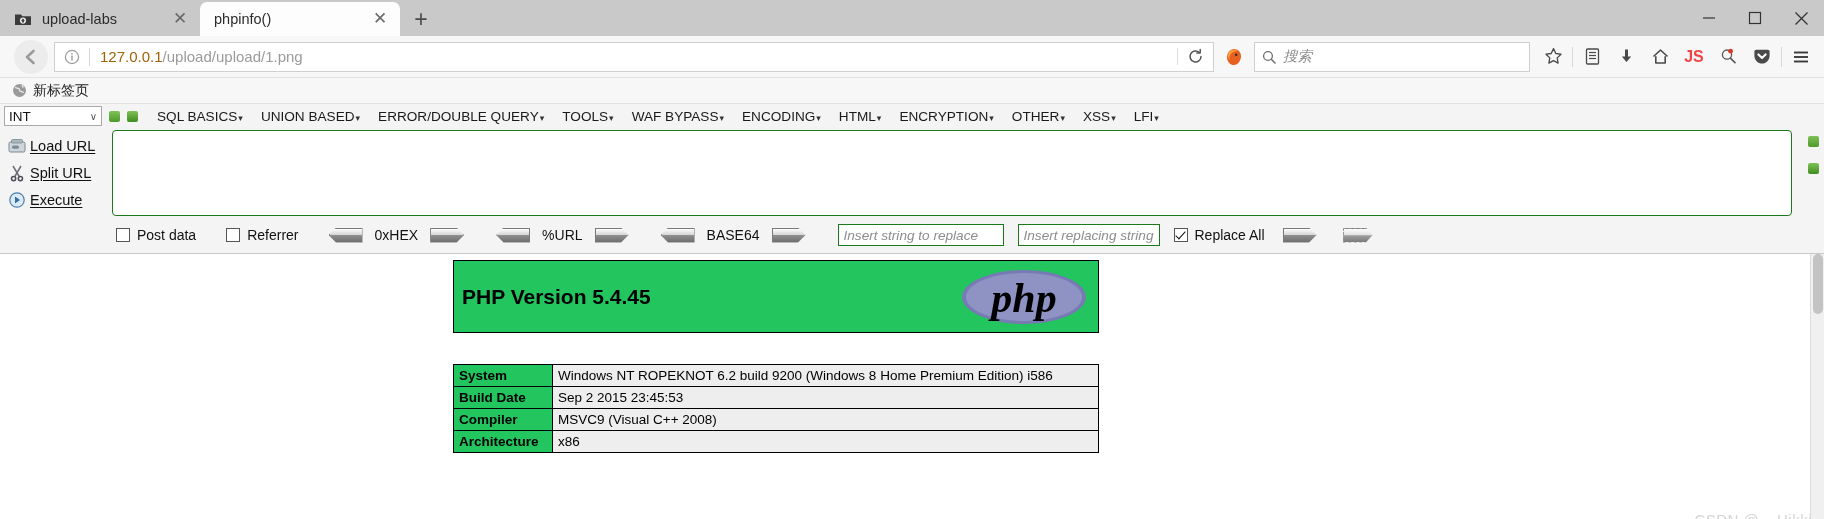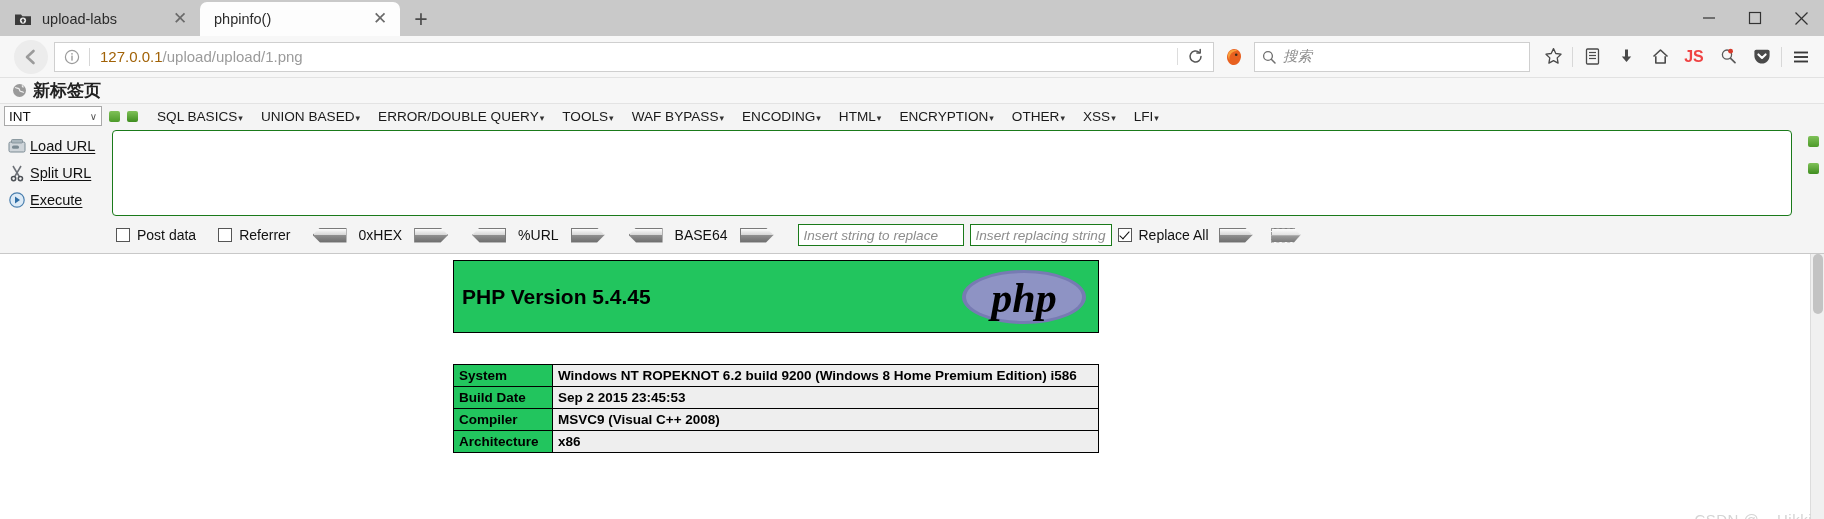--- a/index.html
+++ b/index.html
@@ -149,24 +149,23 @@
   #bookmarkbar {
     height: 26px;
     background: #f7f7f7;
     display: flex;
     align-items: center;
     padding-left: 8px;
     border-bottom: 1px solid #e3e3e3;
   }
   #bookmarkbar .bm {
     display: flex; align-items: center;
-    font-size: 17px;
+    font-size: 14px;
     color: #222;
     padding: 0 4px;
-    font-weight: bold;
   }
   #bookmarkbar .bm .globe { margin-right: 6px; display: flex; align-items: center; }
 
   
   #hackbar {
     background: #f4f4f4;
     border-bottom: 1px solid #c8c8c8;
     position: relative;
     height: 150px;
   }
@@ -248,21 +247,21 @@
     flex-direction: column;
     align-items: center;
     gap: 16px;
   }
 
   #hb-optrow {
     height: 30px;
     display: flex;
     align-items: center;
     padding-left: 116px;
-    gap: 0;
+    gap: 8px;
   }
   .opt {
     display: flex; align-items: center;
     font-size: 14px;
     color: #111;
     margin-right: 22px;
   }
   .cbox {
     width: 14px; height: 14px;
     border: 1.5px solid #555;
@@ -348,21 +347,20 @@
     position: absolute;
     left: 453px; top: 110px;
     width: 646px;
     border-collapse: collapse;
     font-size: 13.5px;
   }
   #infotable td {
     border: 1px solid #000;
     padding: 3px 5px;
     color: #000;
-    font-weight: bold;
   }
   #infotable td.k {
     width: 99px;
     background: #22c55e;
     font-weight: bold;
   }
   #infotable td.v {
     background: #eeeeee;
   }
 

